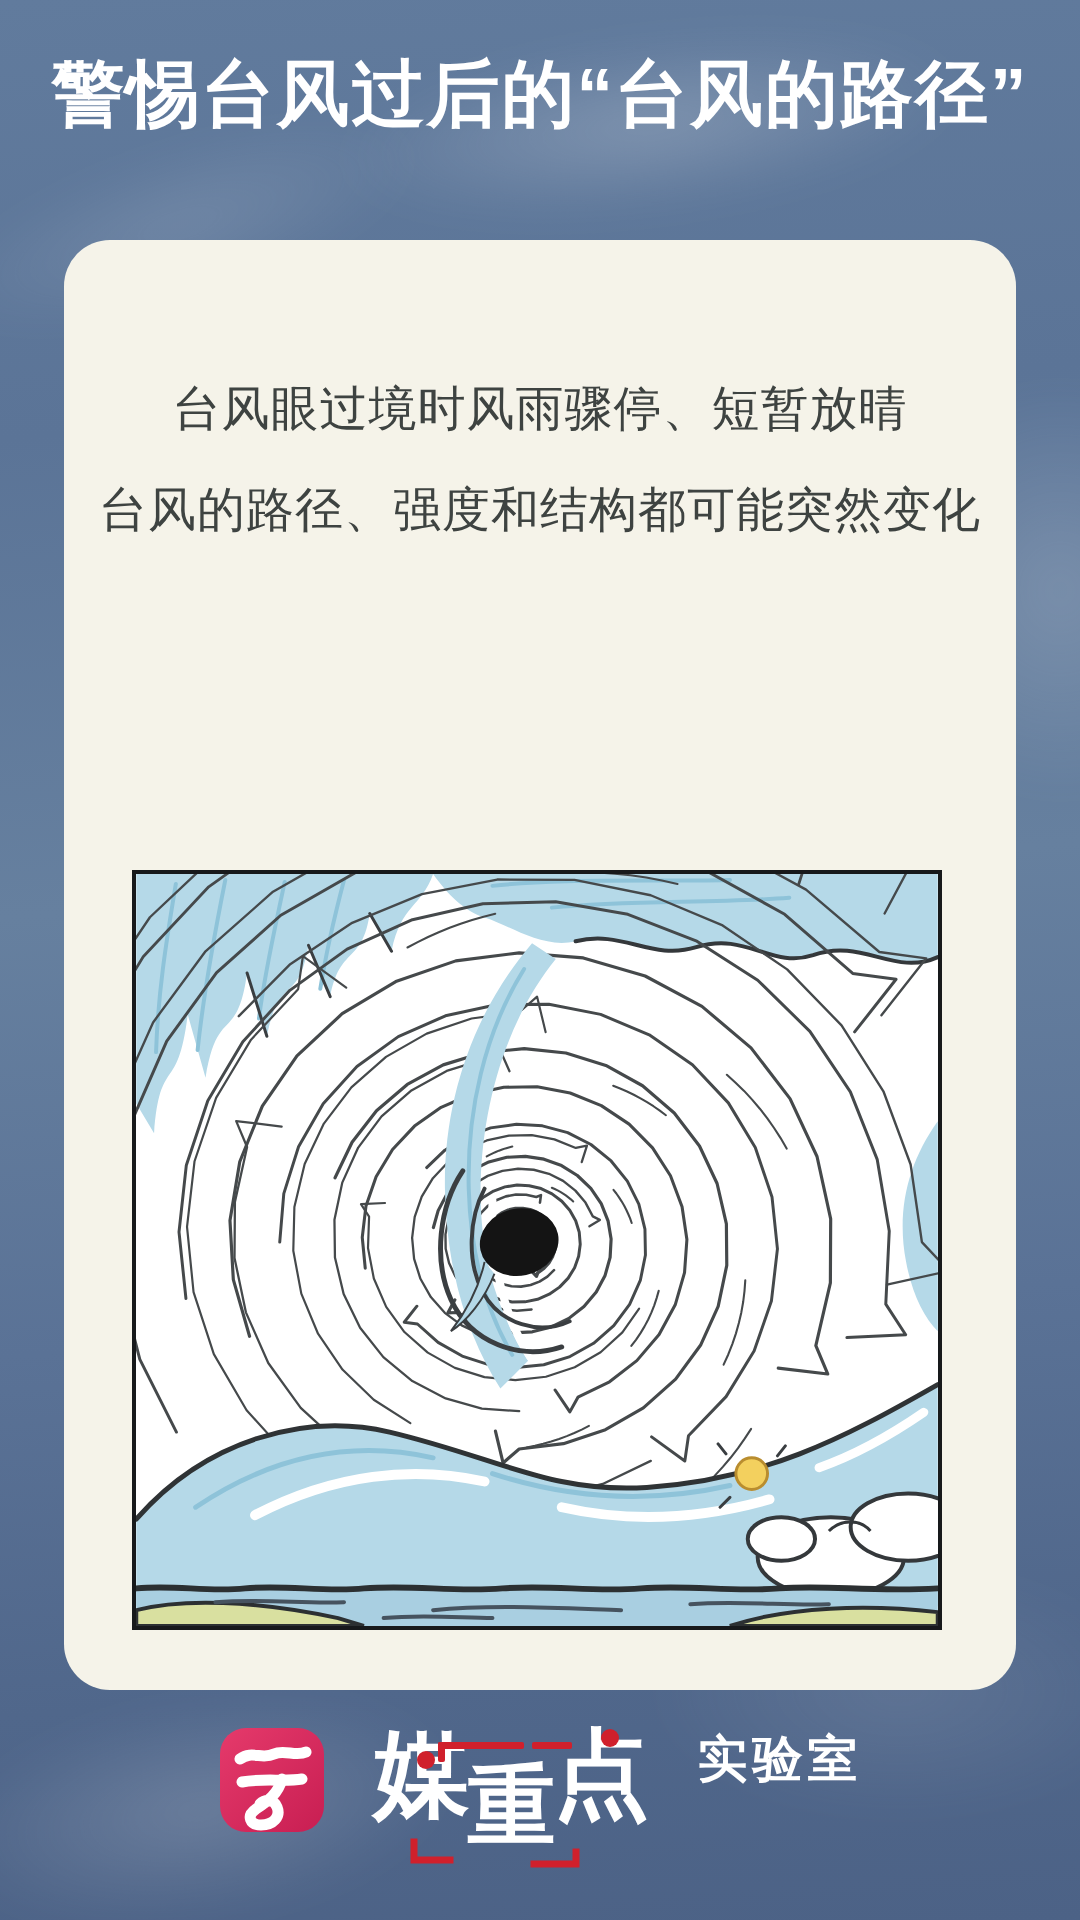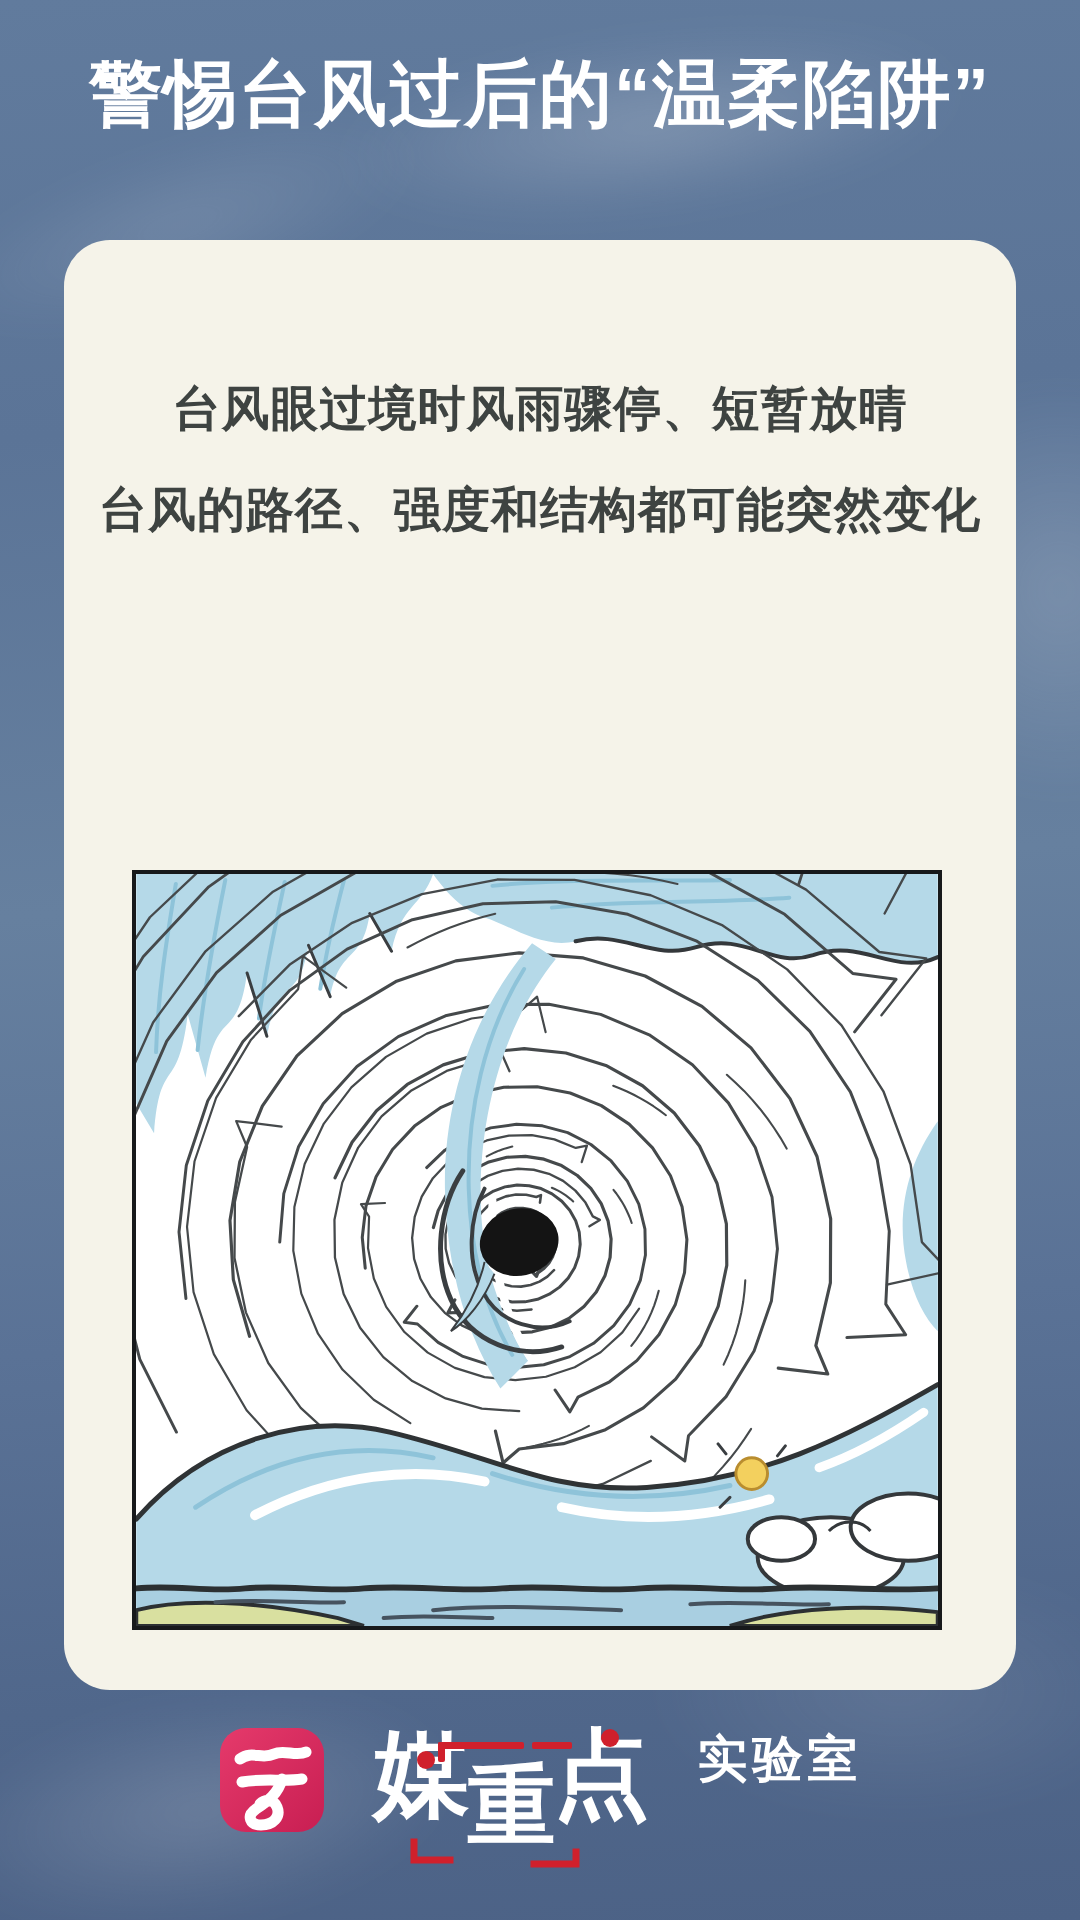--- a/index.html
+++ b/index.html
@@ -17,21 +17,21 @@
   .c6 { left:120px; top:520px;  width:300px; height:420px; opacity:.14; }
 
   
   .title { position:absolute; top:46px; left:0; width:100%; text-align:center;
            font-size:73px; font-weight:900; color:#ffffff; letter-spacing:2px; }
 
   
   .card { position:absolute; left:64px; top:240px; width:952px; height:1450px;
           background:#f5f3e9; border-radius:46px; }
   .lines { position:absolute; top:118px; left:0; width:100%; }
-  .lines p { text-align:center; font-size:48px; line-height:101px; font-weight:700;
+  .lines p { text-align:center; font-size:48px; line-height:101px; font-weight:400;
              color:#3e4341; letter-spacing:1px; }
 
   
   .illus { position:absolute; left:68px; top:630px; width:810px; height:760px;
            background:#ffffff; border:4px solid #17191b; overflow:hidden; }
   .illus svg { display:block; width:100%; height:100%; }
 
   
   .brand { position:absolute; left:0; top:1726px; width:100%; display:flex;
            justify-content:center; align-items:flex-start; gap:48px; }
@@ -45,21 +45,21 @@
 </head>
 <body>
 
 <div class="cloud c1"></div>
 <div class="cloud c2"></div>
 <div class="cloud c3"></div>
 <div class="cloud c4"></div>
 <div class="cloud c5"></div>
 <div class="cloud c6"></div>
 
-<h1 class="title">警惕台风过后的“温柔陷阱”</h1>
+<h1 class="title">警惕台风过后的“台风的路径”</h1>
 
 <section class="card">
   <div class="lines">
     <p>台风眼过境时风雨骤停、短暂放晴</p>
     <p>台风的路径、强度和结构都可能突然变化</p>
   </div>
 
   <figure class="illus">
     <svg viewBox="0 0 810 760" xmlns="http://www.w3.org/2000/svg">
 

